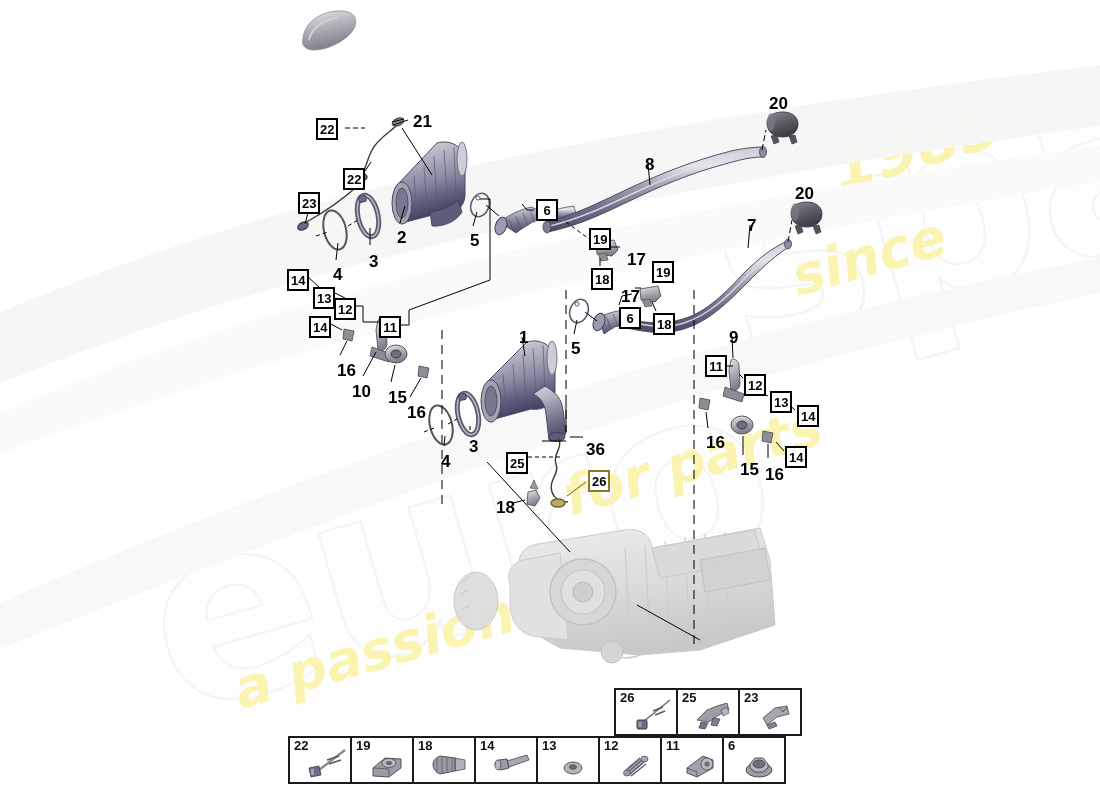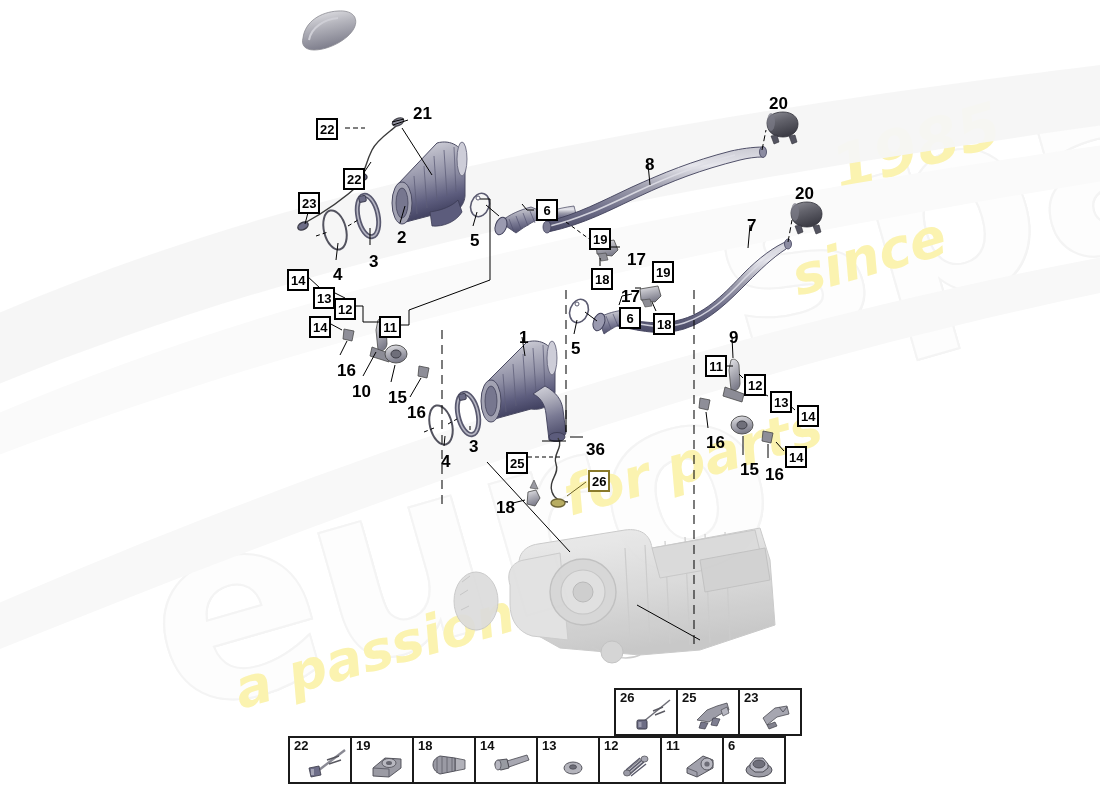--- a/index.html
+++ b/index.html
@@ -430,21 +430,21 @@
     <div class="boxnum" style="left:705px;top:355px">11</div>
     <div class="boxnum" style="left:744px;top:374px">12</div>
     <div class="boxnum" style="left:770px;top:391px">13</div>
     <div class="boxnum" style="left:797px;top:405px">14</div>
     <div class="boxnum" style="left:785px;top:446px">14</div>
     <div class="boxnum" style="left:506px;top:452px">25</div>
     <div class="boxnum gold" style="left:588px;top:470px">26</div>
   </div>
 
   <div>
-    <div class="plainnum" style="left:413px;top:104px">21</div>
+    <div class="plainnum" style="left:413px;top:112px">21</div>
     <div class="plainnum" style="left:769px;top:94px">20</div>
     <div class="plainnum" style="left:795px;top:184px">20</div>
     <div class="plainnum" style="left:645px;top:155px">8</div>
     <div class="plainnum" style="left:747px;top:216px">7</div>
     <div class="plainnum" style="left:397px;top:228px">2</div>
     <div class="plainnum" style="left:470px;top:231px">5</div>
     <div class="plainnum" style="left:369px;top:252px">3</div>
     <div class="plainnum" style="left:333px;top:265px">4</div>
     <div class="plainnum" style="left:627px;top:250px">17</div>
     <div class="plainnum" style="left:621px;top:287px">17</div>

